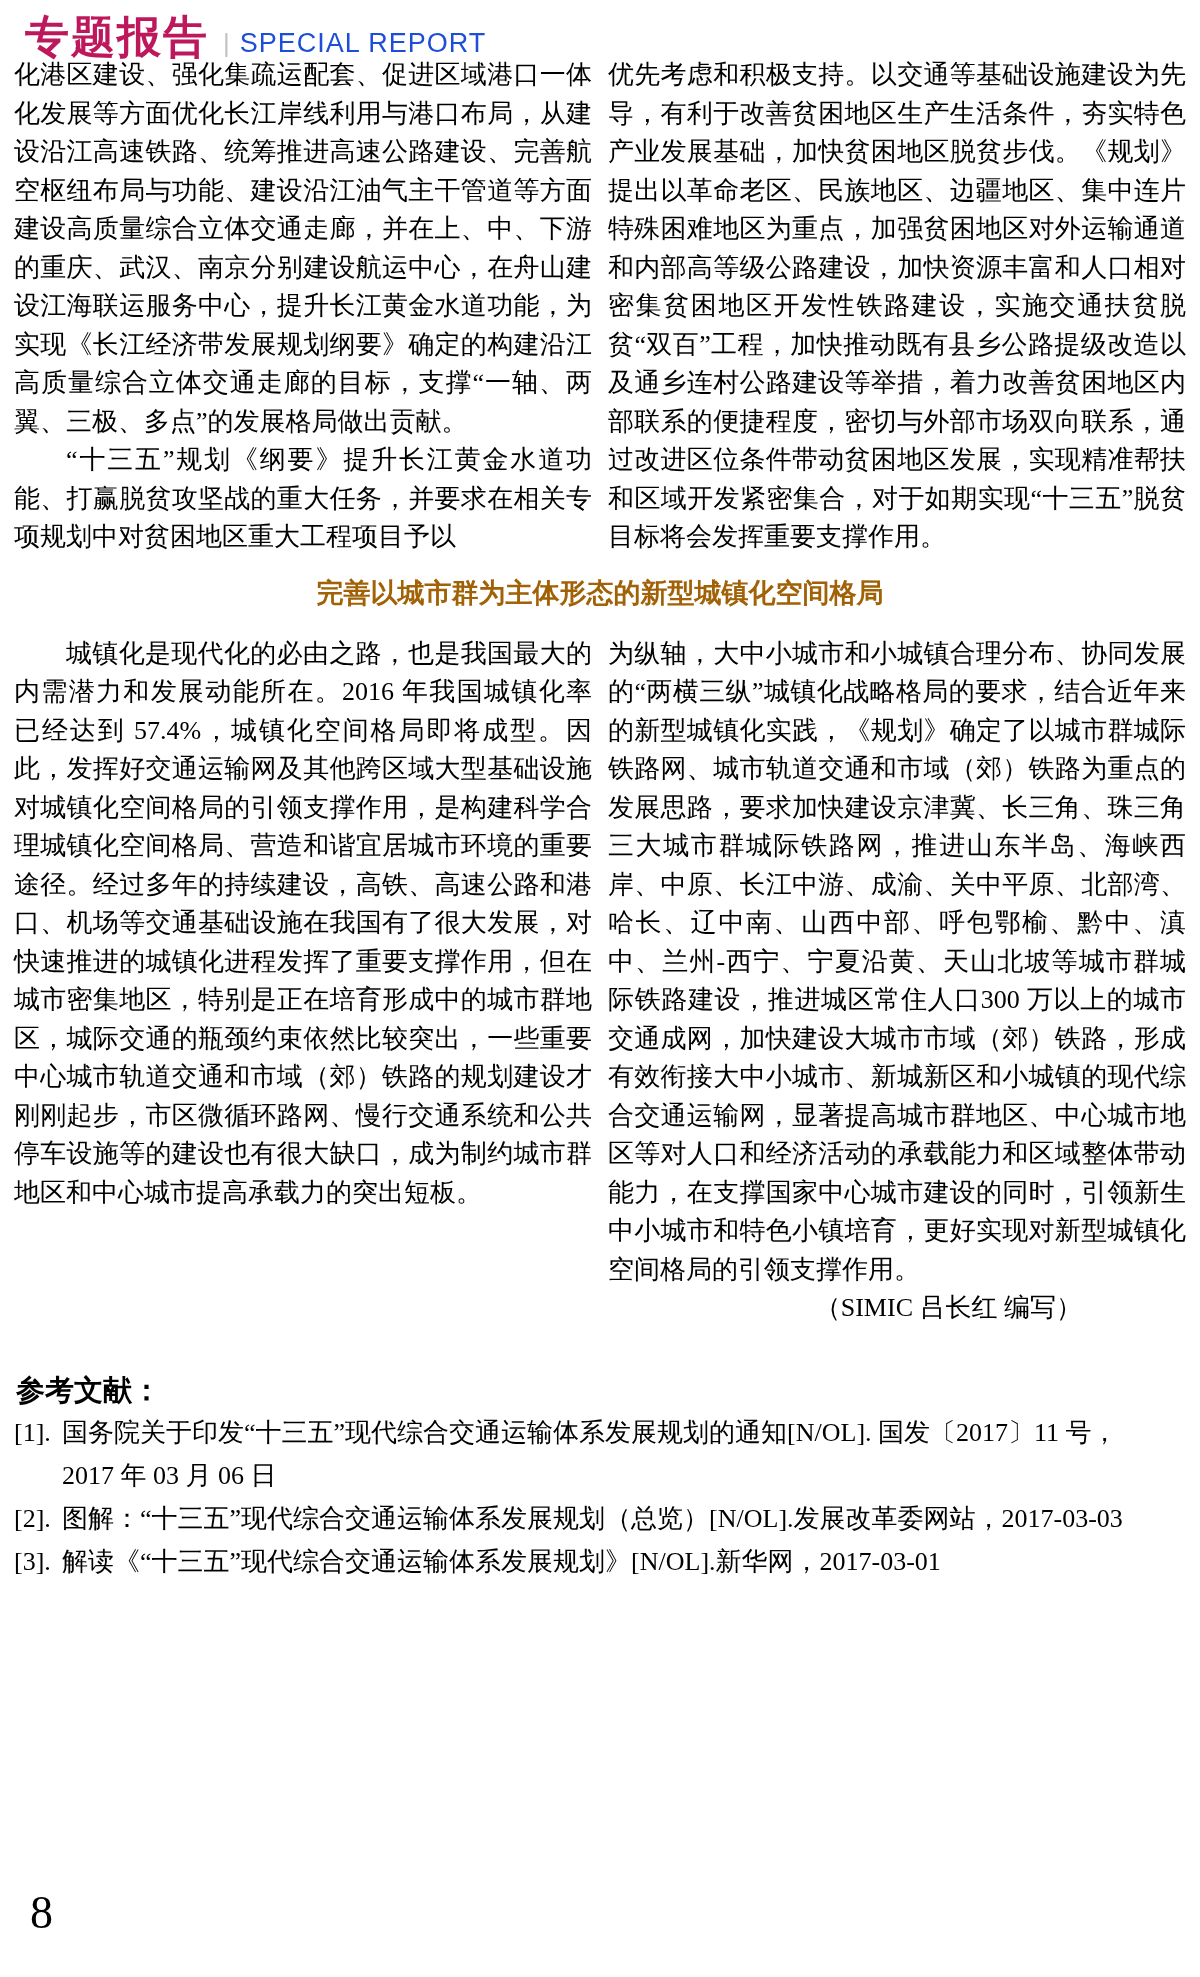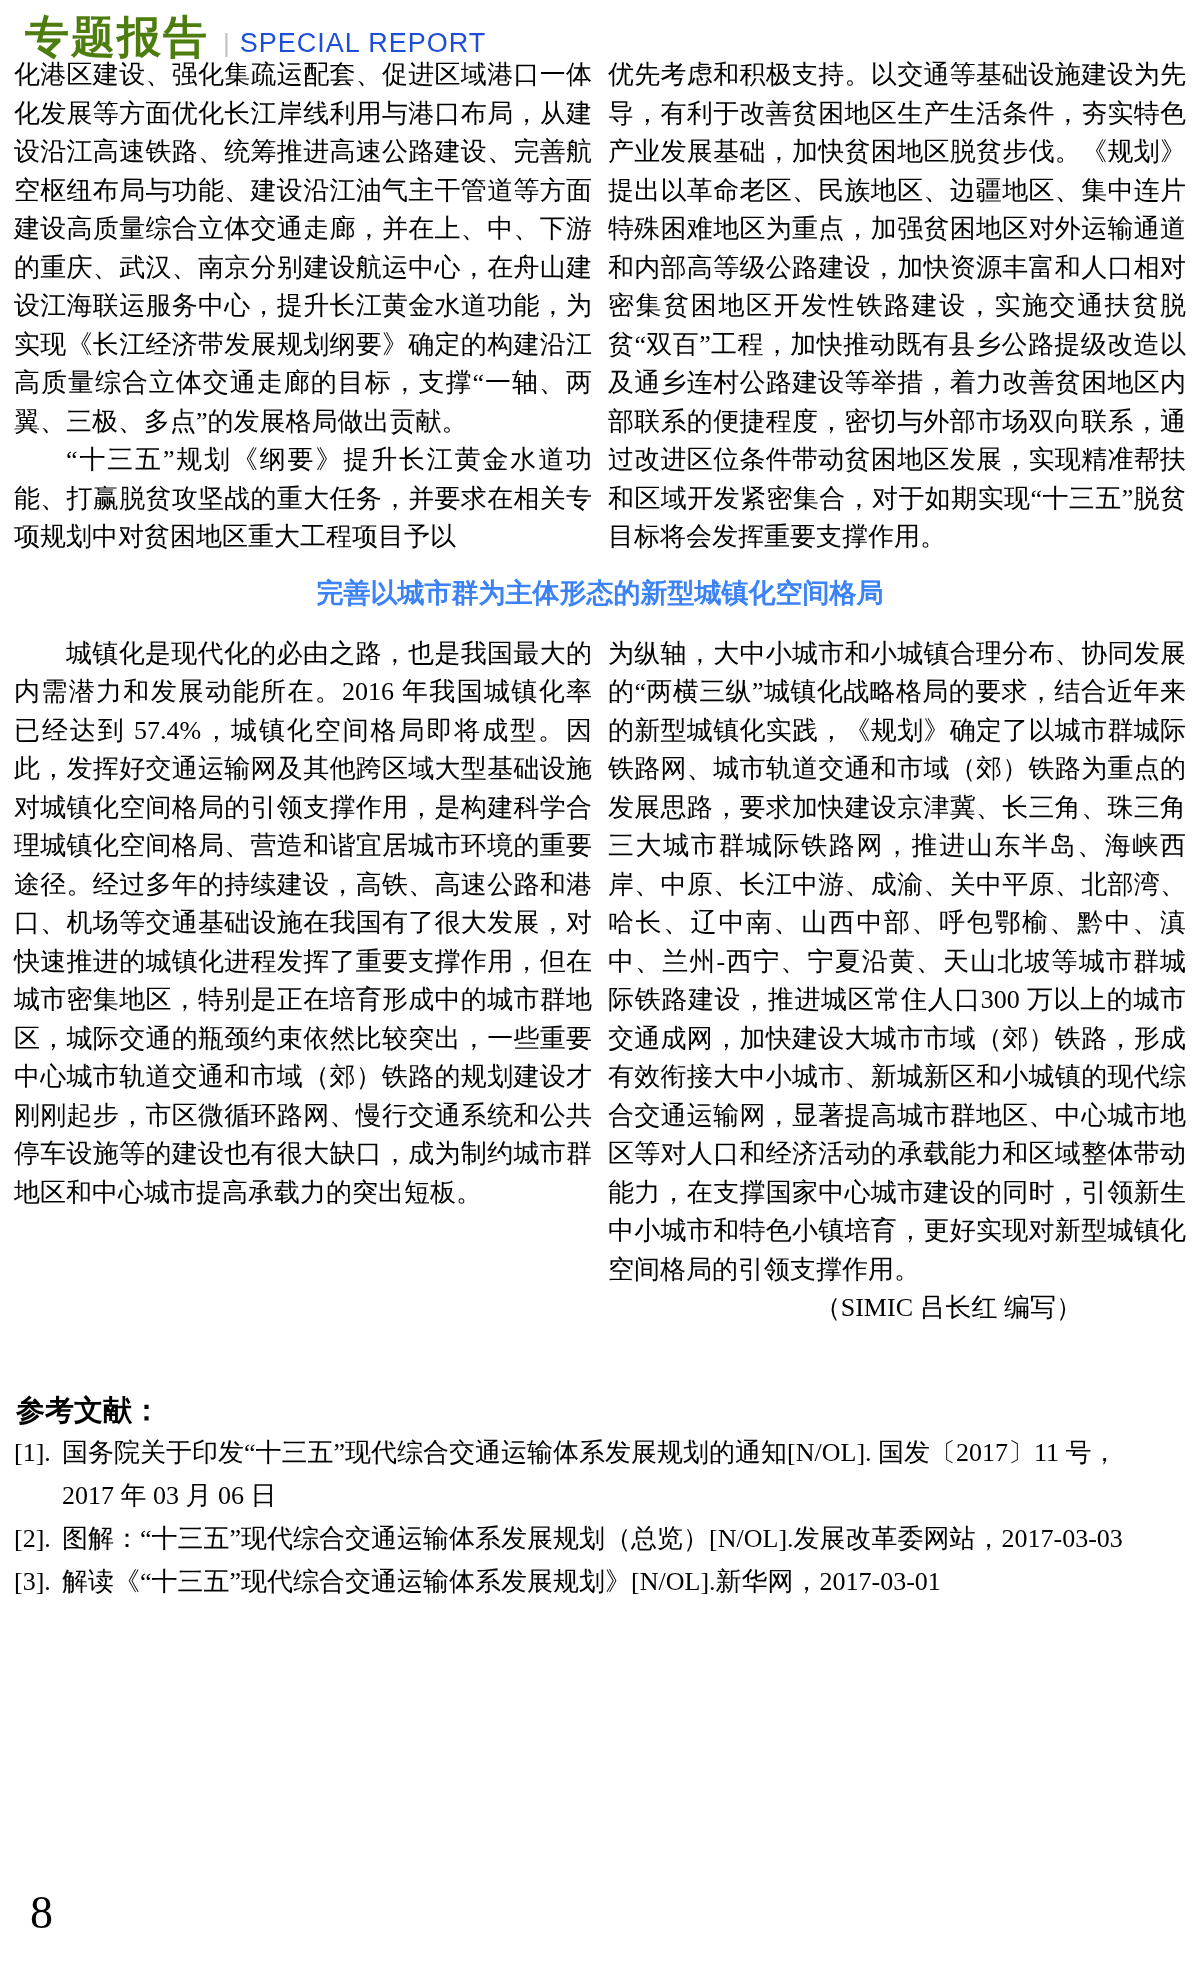--- a/index.html
+++ b/index.html
@@ -7,41 +7,41 @@
     position:relative; width:1200px; height:1977px; background:#ffffff;
     font-family:"Liberation Serif","DejaVu Serif",serif; color:#000;
     overflow:hidden;
   }
   .header {
     position:absolute; left:25px; top:8px;
     display:flex; align-items:baseline;
   }
   .title-cn {
     font-family:"Liberation Sans","DejaVu Sans",sans-serif;
-    font-weight:bold; font-size:44px; color:#4d7c0f; letter-spacing:2px;
+    font-weight:bold; font-size:44px; color:#be185d; letter-spacing:2px;
   }
   .divider {
     font-family:"Liberation Sans","DejaVu Sans",sans-serif;
     color:#c2c2c2; font-size:26px; margin:0 10px 0 14px; font-weight:300;
   }
   .title-en {
     font-family:"Liberation Sans","DejaVu Sans",sans-serif;
     font-size:27px; color:#1d4ed8; letter-spacing:1px;
   }
   .content { position:absolute; left:14px; right:14px; top:56px; }
   .columns { display:flex; gap:16px; }
   .col { width:578px; font-size:26px; line-height:38.5px; text-align:justify; }
   .col p { margin:0; }
   p.indent { text-indent:2em; }
   .red-heading {
-    margin:18px 0 24px; text-align:center; color:#3b82f6;
+    margin:18px 0 24px; text-align:center; color:#a16207;
     font-size:27px; font-weight:bold; line-height:36px;
   }
   .byline { text-align:right; padding-right:104px; }
-  .references { margin-top:64px; font-size:26px; }
+  .references { margin-top:44px; font-size:26px; }
   .ref-heading {
     font-family:"Liberation Sans","DejaVu Sans",sans-serif;
     font-weight:bold; font-size:29px; line-height:36px; margin:0 0 3px 2px;
   }
   .ref { display:flex; line-height:43px; }
   .ref-label { flex:none; width:48px; }
   .ref-text { flex:1; white-space:pre-wrap; text-align:justify; }
   .page-number { position:absolute; left:30px; top:1890px; font-size:46px; line-height:1; }
 </style>
 </head>

